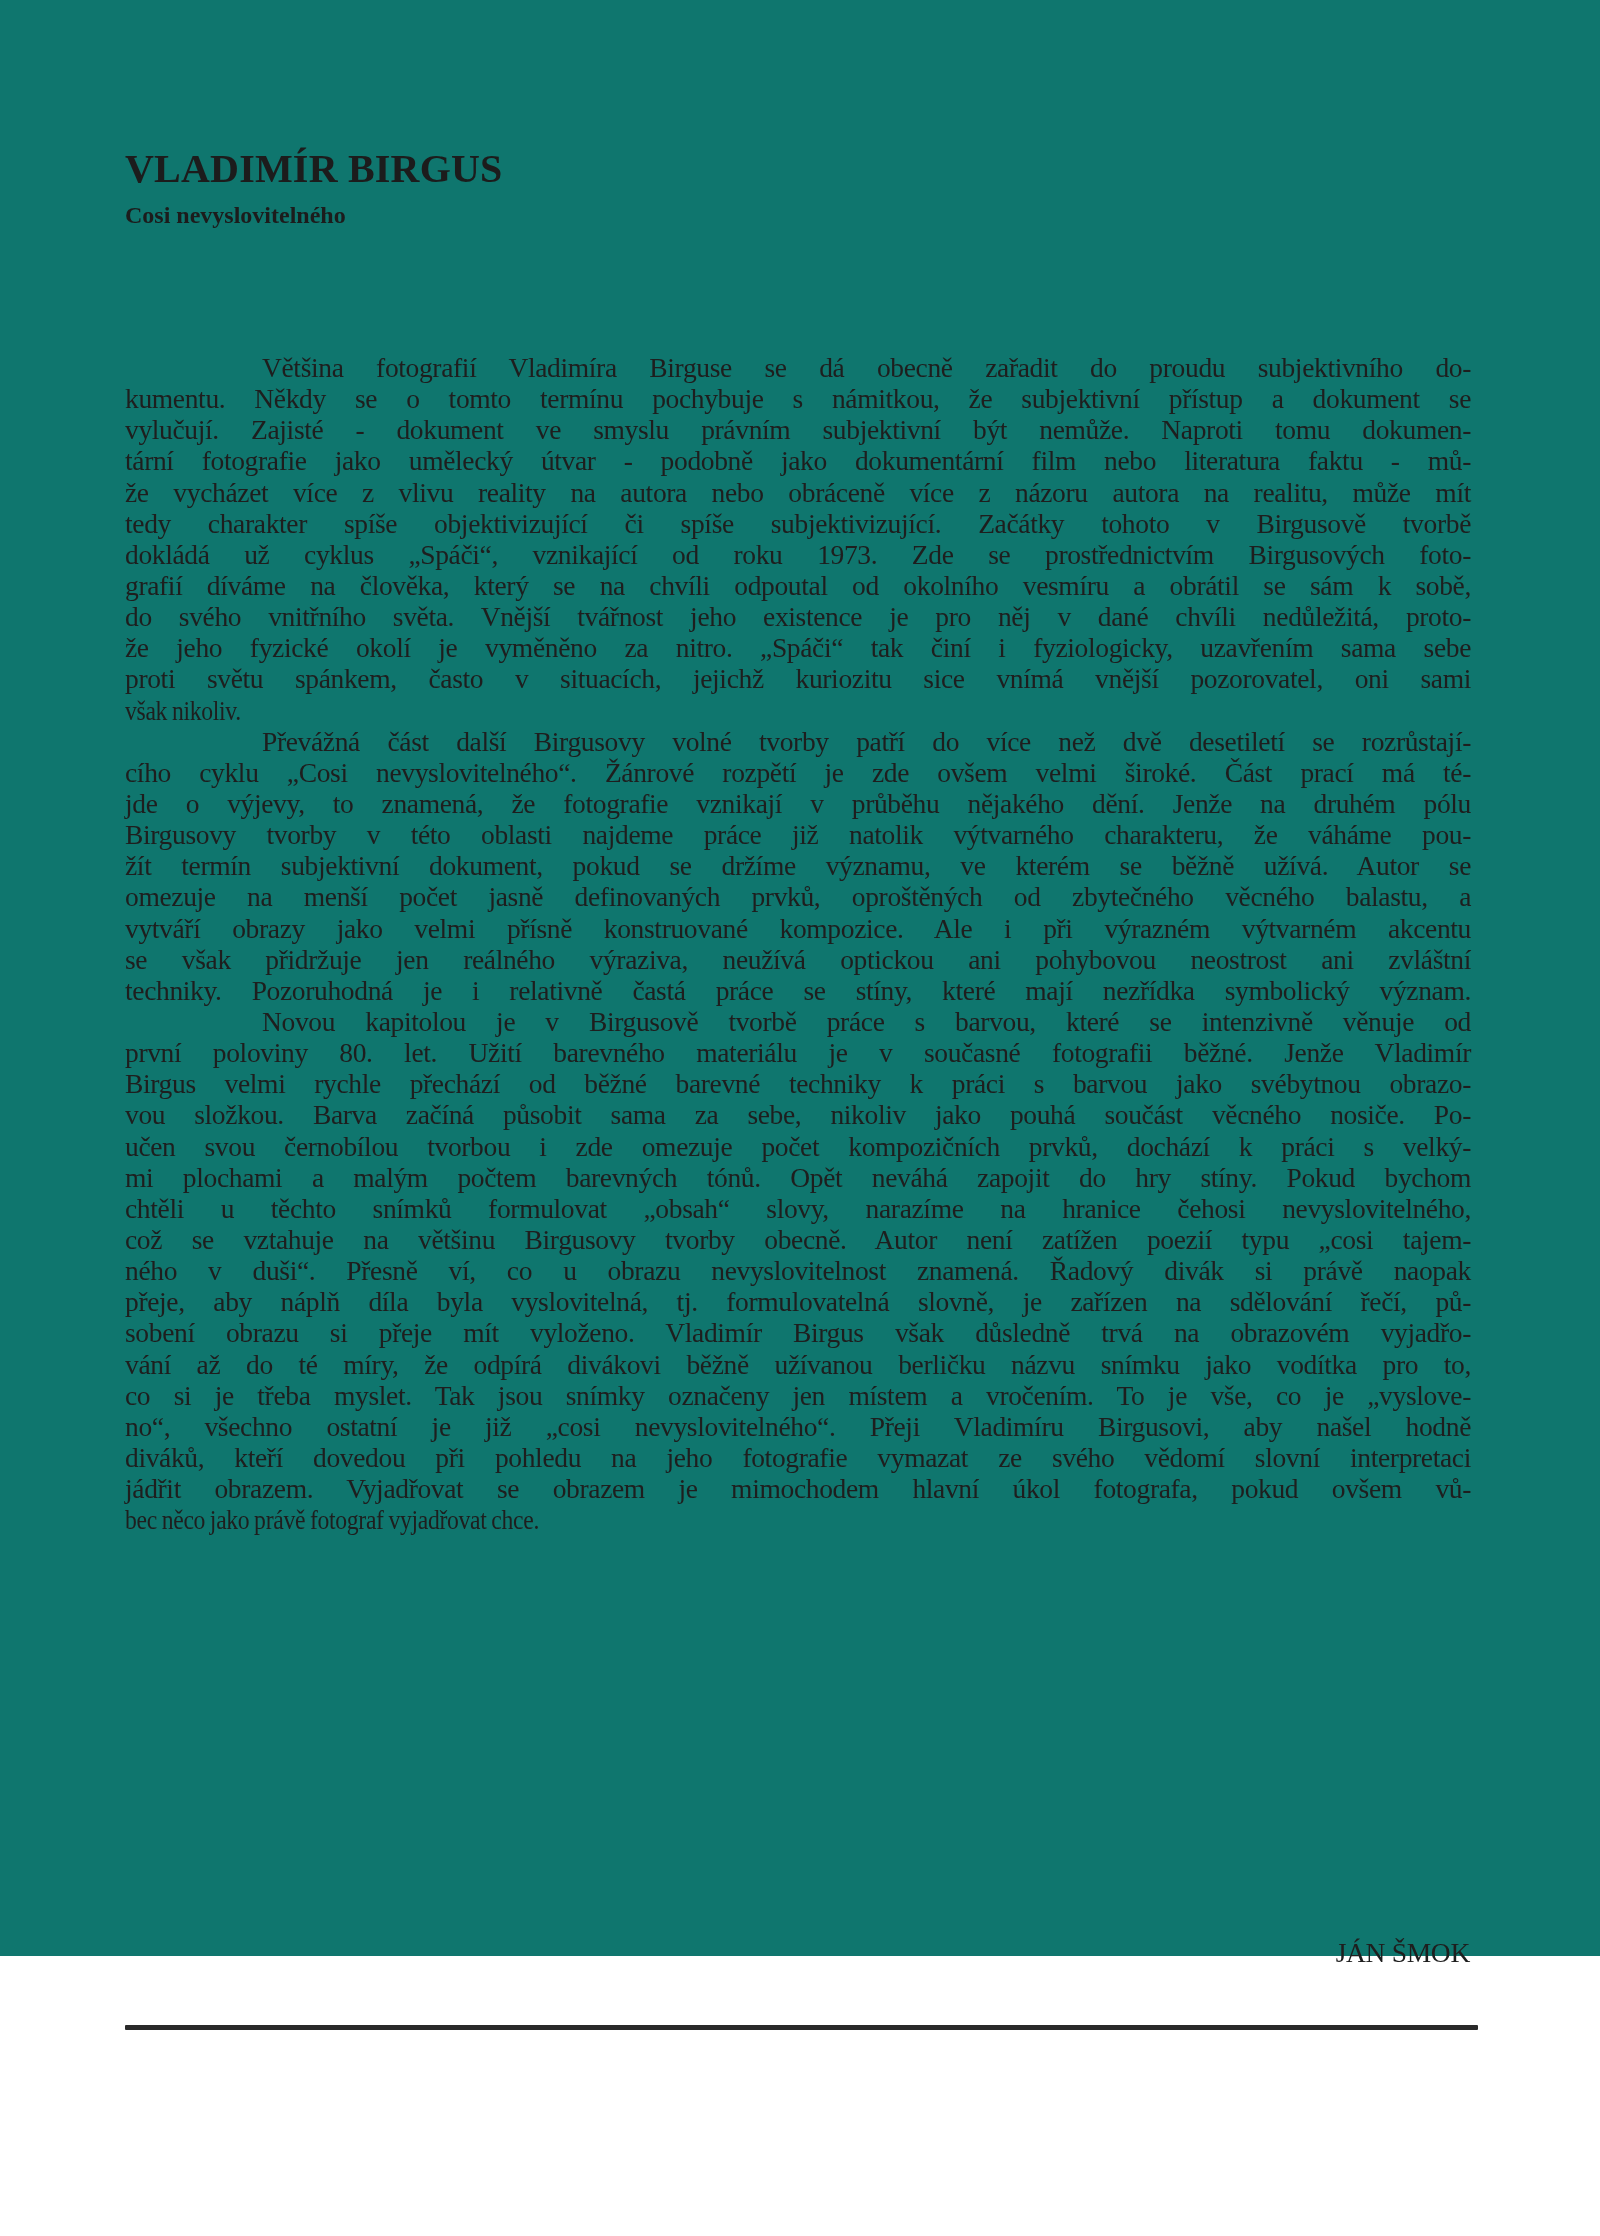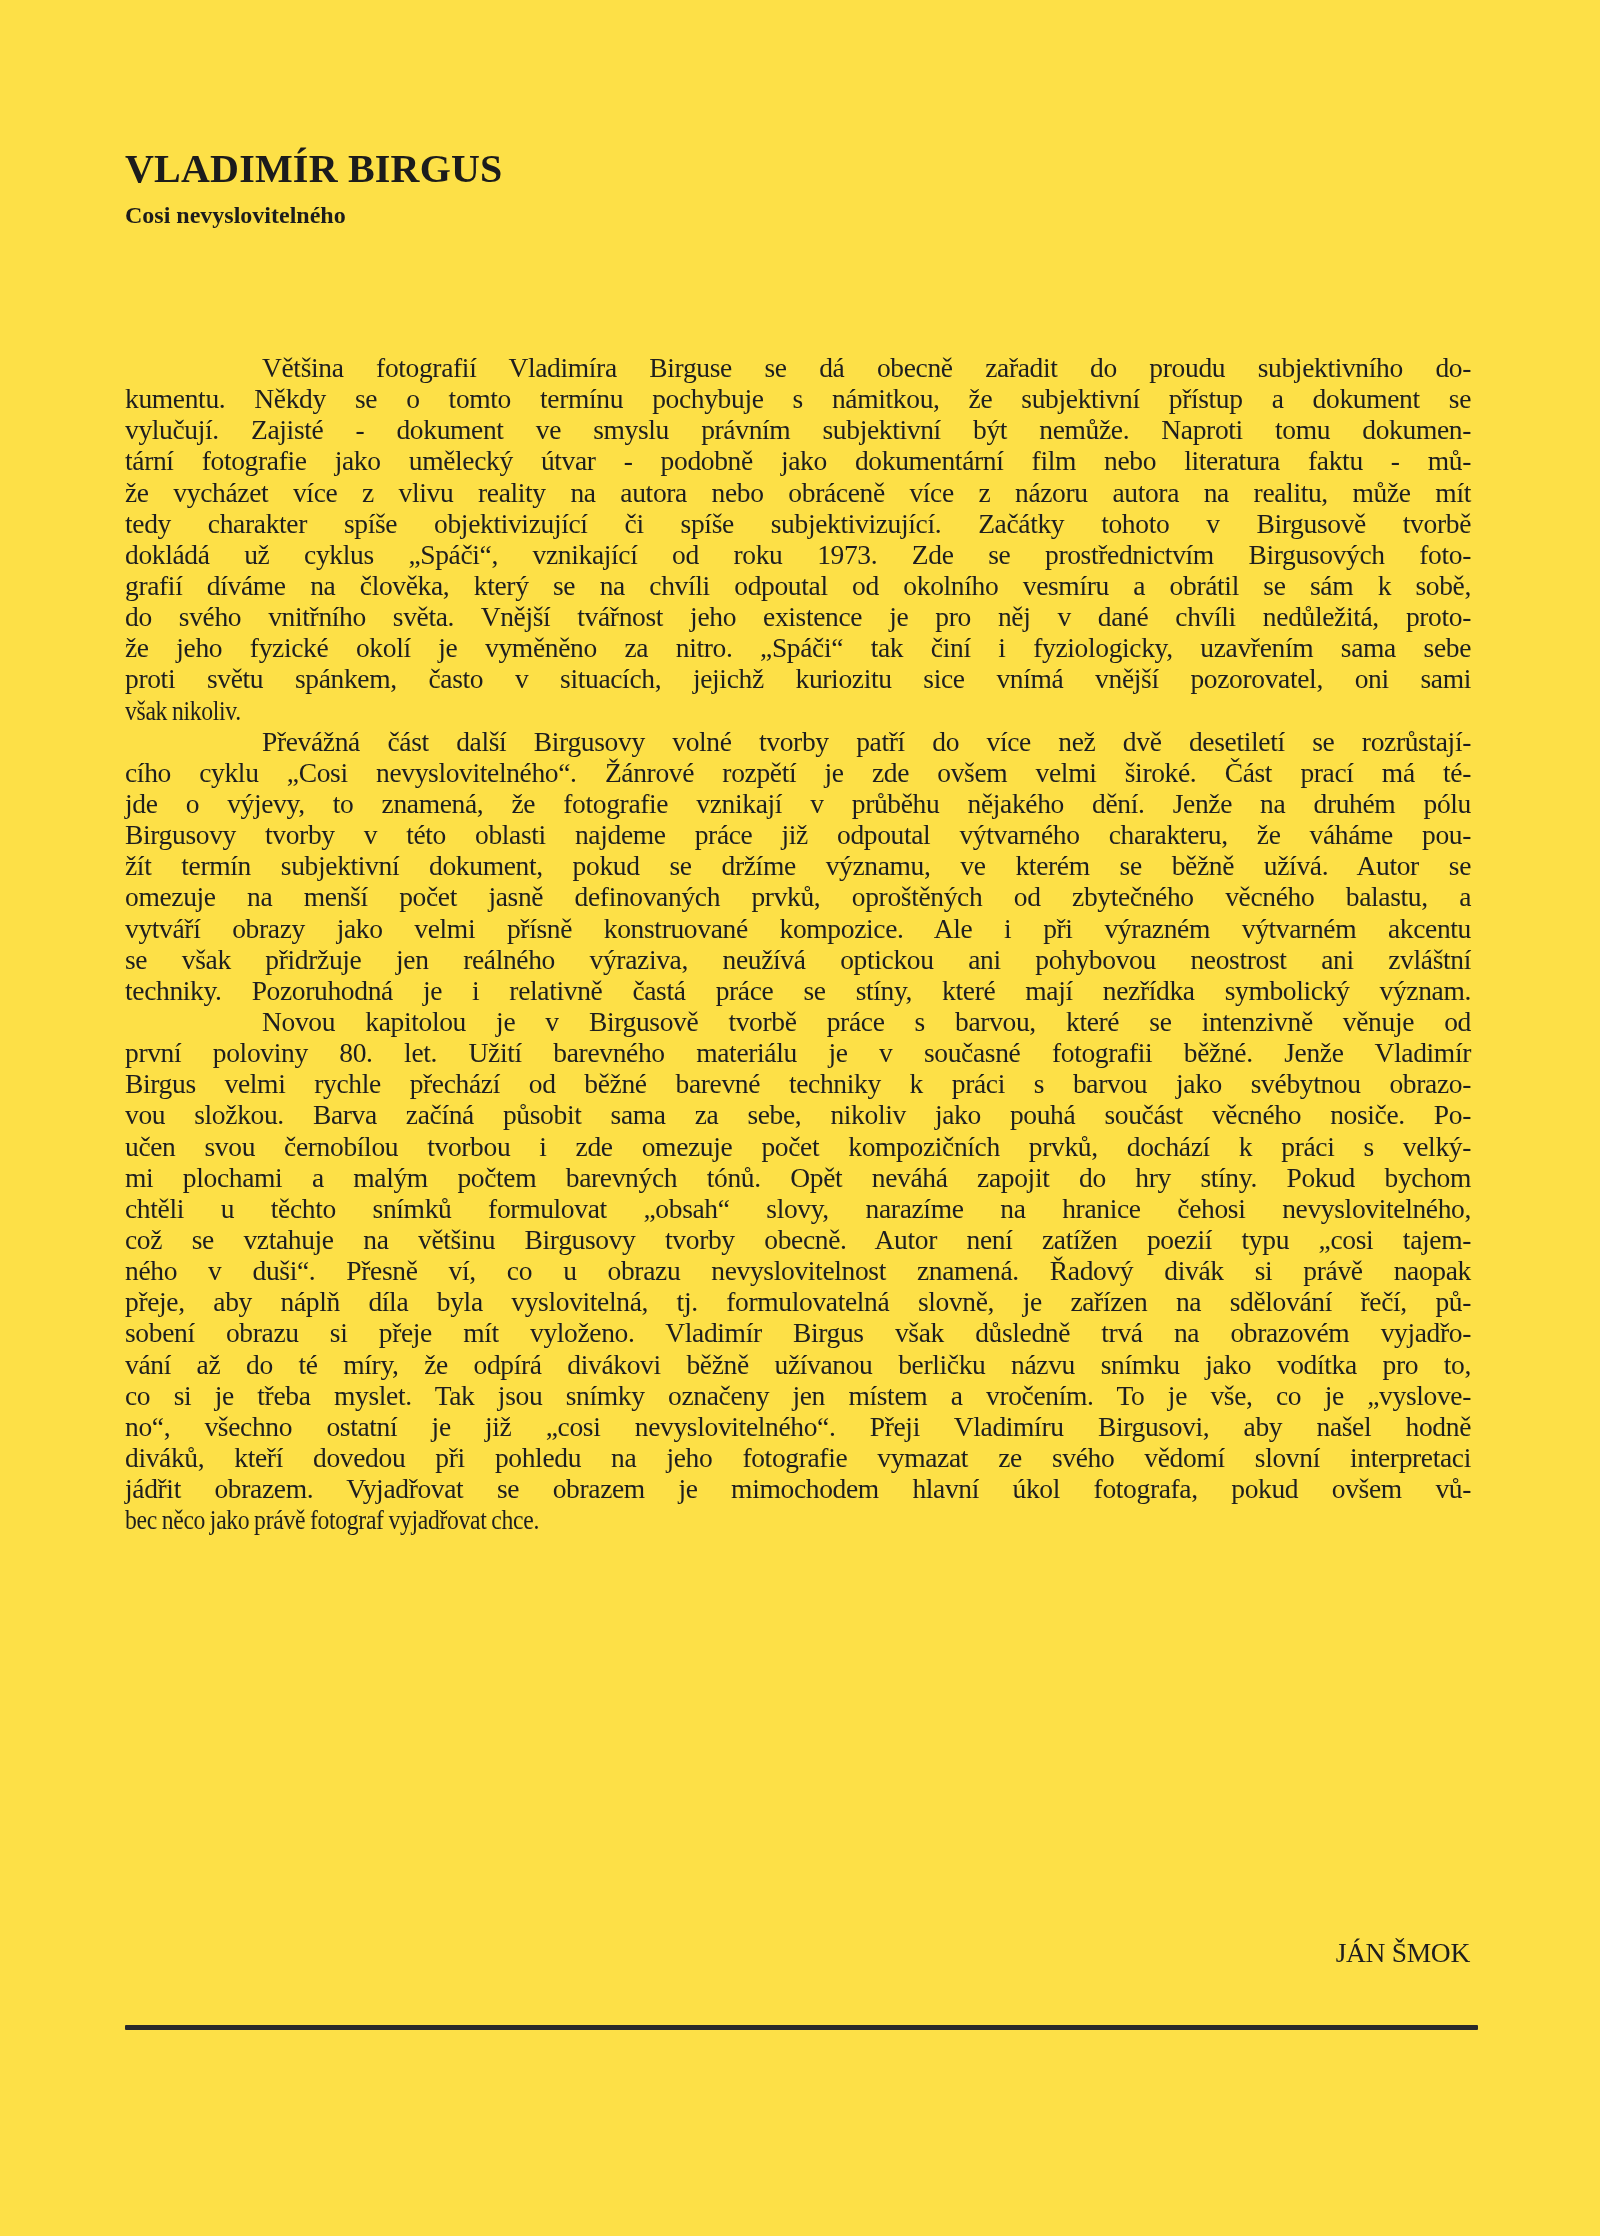--- a/index.html
+++ b/index.html
@@ -11,22 +11,22 @@
       width: 1600px;
       height: 2236px;
       position: relative;
       overflow: hidden;
       color: #1e1e1e;
       font-family: "Liberation Serif", "DejaVu Serif", serif;
     }
     .page {
       position: absolute;
       left: 0; top: 0;
-      width: 1600px; height: 2236px;
-      background: #fde047;
+      width: 1600px; height: 1956px;
+      background: #0f766e;
     }
     .heading {
       position: absolute;
       left: 125px;
       top: 146px;
       margin: 0;
       font-weight: bold;
       color: #1c1c1c;
     }
     .heading .author {
@@ -107,21 +107,21 @@
       <span class="line" style="display: block; width: auto;">do svého vnitřního světa. Vnější tvářnost jeho existence je pro něj v dané chvíli nedůležitá, proto-</span>
       <span class="line" style="display: block; width: auto;">že jeho fyzické okolí je vyměněno za nitro. „Spáči“ tak činí i fyziologicky, uzavřením sama sebe</span>
       <span class="line" style="display: block; width: auto;">proti světu spánkem, často v situacích, jejichž kuriozitu sice vnímá vnější pozorovatel, oni sami</span>
       <span class="line last" style="display: block; width: auto; transform: scaleX(0.86);">však nikoliv.</span>
     </div>
 
     <div>
       <span class="line indent" style="display: block; width: auto;">Převážná část další Birgusovy volné tvorby patří do více než dvě desetiletí se rozrůstají-</span>
       <span class="line" style="display: block; width: auto;">cího cyklu „Cosi nevyslovitelného“. Žánrové rozpětí je zde ovšem velmi široké. Část prací má té-</span>
       <span class="line" style="display: block; width: auto;">jde o výjevy, to znamená, že fotografie vznikají v průběhu nějakého dění. Jenže na druhém pólu</span>
-      <span class="line" style="display: block; width: auto;">Birgusovy tvorby v této oblasti najdeme práce již odpoutal výtvarného charakteru, že váháme pou-</span>
+      <span class="line" style="display: block; width: auto;">Birgusovy tvorby v této oblasti najdeme práce již natolik výtvarného charakteru, že váháme pou-</span>
       <span class="line" style="display: block; width: auto;">žít termín subjektivní dokument, pokud se držíme významu, ve kterém se běžně užívá. Autor se</span>
       <span class="line" style="display: block; width: auto;">omezuje na menší počet jasně definovaných prvků, oproštěných od zbytečného věcného balastu, a</span>
       <span class="line" style="display: block; width: auto;">vytváří obrazy jako velmi přísně konstruované kompozice. Ale i při výrazném výtvarném akcentu</span>
       <span class="line" style="display: block; width: auto;">se však přidržuje jen reálného výraziva, neužívá optickou ani pohybovou neostrost ani zvláštní</span>
       <span class="line" style="display: block; width: auto;">techniky. Pozoruhodná je i relativně častá práce se stíny, které mají nezřídka symbolický význam.</span>
     </div>
 
     <div>
       <span class="line indent" style="display: block; width: auto;">Novou kapitolou je v Birgusově tvorbě práce s barvou, které se intenzivně věnuje od</span>
       <span class="line" style="display: block; width: auto;">první poloviny 80. let. Užití barevného materiálu je v současné fotografii běžné. Jenže Vladimír</span>

